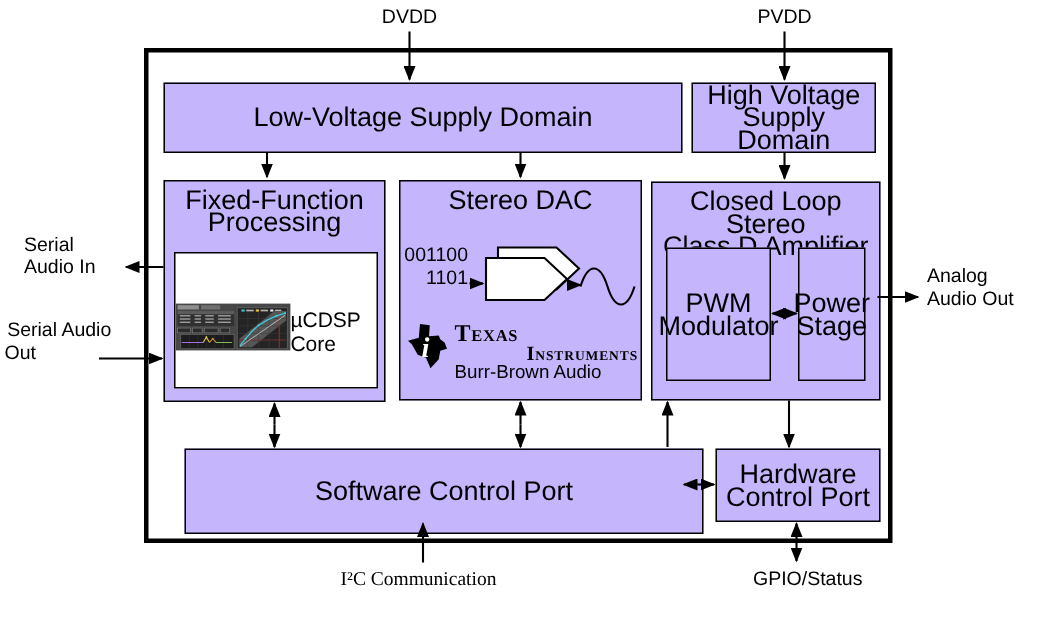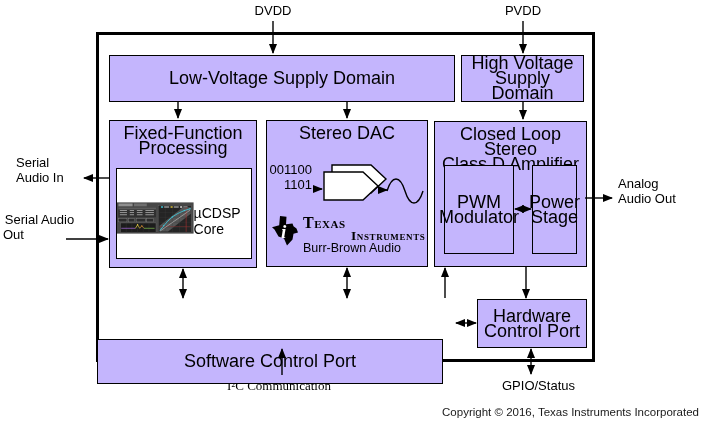--- a/index.html
+++ b/index.html
@@ -61,21 +61,20 @@
   <div class="lbl ta-r" style="left:16px;top:155px;width:64px;">Serial</div>
   <div class="lbl ta-r" style="left:16px;top:170px;width:64px;">Audio In</div>
   <div class="lbl ta-c" style="left:3px;top:212px;width:73px;">Serial Audio</div>
   <div class="lbl ta-r" style="left:3px;top:227px;width:61px;">Out</div>
 
   <div class="lbl ta-l" style="left:618px;top:176px;">Analog</div>
   <div class="lbl ta-l" style="left:618px;top:191px;">Audio Out</div>
 
   <div class="lbl ta-c" style="left:213px;top:378px;width:132px;font-family:Liberation Serif, serif;">I²C Communication</div>
   <div class="lbl ta-c" style="left:491px;top:378px;width:95px;">GPIO/Status</div>
-  <div class="copyright">Copyright © 2016, Texas Instruments Incorporated</div>
 
   <div class="outer"></div>
 
   <div class="box" style="left:109px;top:55px;width:346px;height:47px;">
     <span>Low-Voltage Supply Domain</span>
   </div>
   <div class="box" style="left:461px;top:55px;width:123px;height:47px;">
     <span>High Voltage</span>
     <span>Supply Domain</span>
   </div>
@@ -184,21 +183,21 @@
   </div>
   <div class="box" style="left:444px;top:165px;width:70px;height:89px;">
     <span>PWM</span>
     <span>Modulator</span>
   </div>
   <div class="box" style="left:532px;top:165px;width:45px;height:89px;">
     <span>Power</span>
     <span>Stage</span>
   </div>
 
-  <div class="box" style="left:97px;top:299px;width:346px;height:45px;margin-top:40px;">
+  <div class="box" style="left:123px;top:299px;width:346px;height:57px;">
     <span>Software Control Port</span>
   </div>
   <div class="box" style="left:477px;top:299px;width:110px;height:49px;">
     <span>Hardware</span>
     <span>Control Port</span>
   </div>
 
   <svg class="overlay" width="703" height="429" viewBox="0 0 703 429">
     <defs>
       <marker id="ah" viewBox="0 0 10 8" refX="9" refY="4" markerWidth="10" markerHeight="8" orient="auto" markerUnits="userSpaceOnUse">

